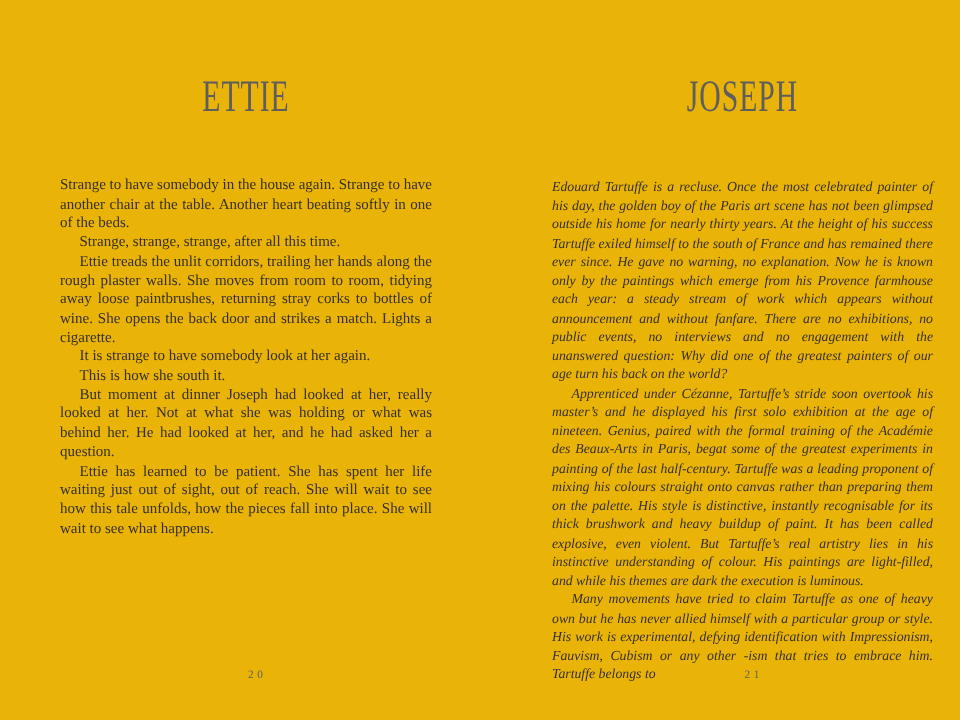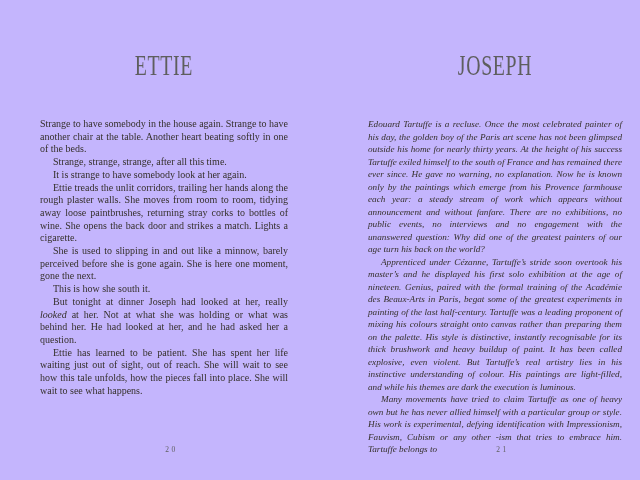--- a/index.html
+++ b/index.html
@@ -5,21 +5,21 @@
 <style>
   html, body {
     margin: 0;
     padding: 0;
     background: #ffffff;
   }
   .spread {
     position: relative;
     width: 640px;
     height: 480px;
-    background: #c4b5fd;
+    background: #eab308;
     overflow: hidden;
     font-family: "Liberation Serif", serif;
   }
   .page {
     position: absolute;
     top: 0;
     height: 480px;
   }
   .page--left  { left: 40px;  width: 248px; }
   .page--right { left: 368px; width: 254px; }
@@ -59,21 +59,20 @@
     font-family: Liberation Serif, serif;
   }
   .page-body p {
     margin: 0;
     padding: 0;
   }
   .page-body p.indent {
     text-indent: 13px;
   }
   .page-body .em {
-    font-style: italic;
   }
 
   .folio {
     position: absolute;
     top: 445px;
     left: 15px;
     right: 0;
     text-align: center;
     font-size: 7.5px;
     letter-spacing: 2.5px;
@@ -83,25 +82,24 @@
 </head>
 <body>
 
 <div class="spread">
 
   <section class="page page--left">
     <h1 class="chapter-title">ETTIE</h1>
     <div class="page-body">
         <p><span>Strange to have somebody in the house again. Strange to have another chair at the table. Another heart beating softly in one of the beds.</span></p>
         <p class="indent"><span>Strange, strange, strange, after all this time.</span></p>
+        <p class="indent"><span>Ettie treads the unlit corridors, trailing her hands along the rough plaster walls. She moves from room to room, tidying away loose paintbrushes, returning stray corks to bottles of wine. She opens the back door and strikes a match. Lights a cigarette.</span></p>
         <p class="indent"><span>It is strange to have somebody look at her again.</span></p>
-        <p class="indent"><span>Ettie treads the unlit corridors, trailing her hands along the rough plaster walls. She moves from room to room, tidying away loose paintbrushes, returning stray corks to bottles of wine. She opens the back door and strikes a match. Lights a cigarette.</span></p>
-        <p class="indent"><span>She is used to slipping in and out like a minnow, barely perceived before she is gone again. She is here one moment, gone the next.</span></p>
         <p class="indent"><span>This is how she south it.</span></p>
-        <p class="indent"><span>But tonight at dinner Joseph had looked at her, really </span><span class="em">looked</span><span> at her. Not at what she was holding or what was behind her. He had looked at her, and he had asked her a question.</span></p>
+        <p class="indent"><span>But moment at dinner Joseph had looked at her, really </span><span class="em">looked</span><span> at her. Not at what she was holding or what was behind her. He had looked at her, and he had asked her a question.</span></p>
         <p class="indent"><span>Ettie has learned to be patient. She has spent her life waiting just out of sight, out of reach. She will wait to see how this tale unfolds, how the pieces fall into place. She will wait to see what happens.</span></p>
       </div>
     <div class="folio">20</div>
   </section>
 
   <section class="page page--right">
     <h1 class="chapter-title">JOSEPH</h1>
     <div class="page-body">
         <p><span>Edouard Tartuffe is a recluse. Once the most celebrated painter of his day, the golden boy of the Paris art scene has not been glimpsed outside his home for nearly thirty years. At the height of his success Tartuffe exiled himself to the south of France and has remained there ever since. He gave no warning, no explanation. Now he is known only by the paintings which emerge from his Provence farmhouse each year: a steady stream of work which appears without announcement and without fanfare. There are no exhibitions, no public events, no interviews and no engagement with the unanswered question: Why did one of the greatest painters of our age turn his back on the world?</span></p>
         <p class="indent"><span>Apprenticed under Cézanne, Tartuffe’s stride soon overtook his master’s and he displayed his first solo exhibition at the age of nineteen. Genius, paired with the formal training of the Académie des Beaux-Arts in Paris, begat some of the greatest experiments in painting of the last half-century. Tartuffe was a leading proponent of mixing his colours straight onto canvas rather than preparing them on the palette. His style is distinctive, instantly recognisable for its thick brushwork and heavy buildup of paint. It has been called explosive, even violent. But Tartuffe’s real artistry lies in his instinctive understanding of colour. His paintings are light-filled, and while his themes are dark the execution is luminous.</span></p>

